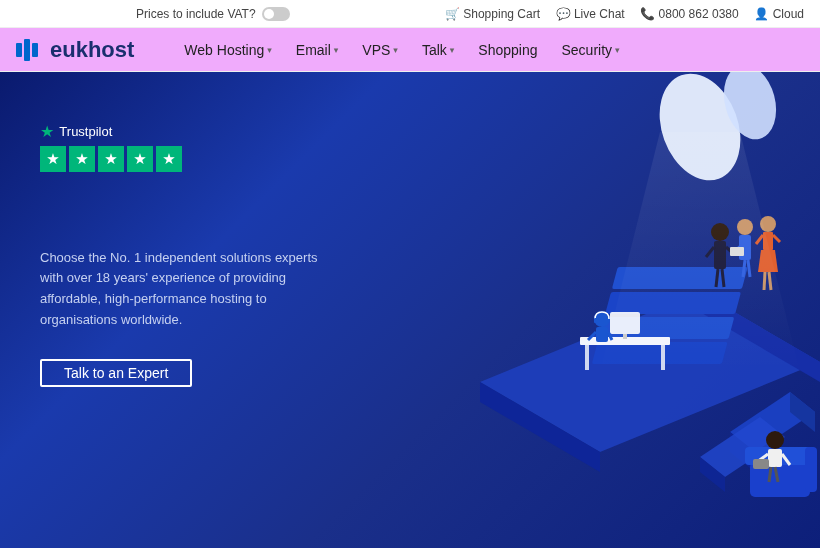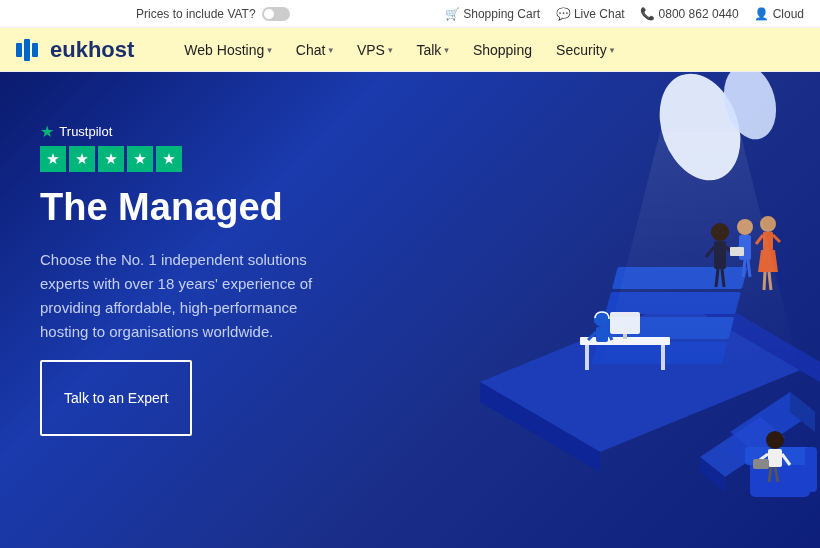--- a/index.html
+++ b/index.html
@@ -41,21 +41,21 @@
       border-radius: 50%;
       position: absolute;
       top: 2px;
       left: 2px;
     }
     .utility-bar a, .utility-bar span { color: #444; text-decoration: none; font-size: 12px; }
     .utility-bar .icon-text { display: flex; align-items: center; gap: 3px; }
 
     
     .main-nav {
-      background: #fef9c3;
+      background: #f0abfc;
       display: flex;
       align-items: center;
       padding: 0 16px;
       border-bottom: 1px solid #eee;
       height: 44px;
     }
     .logo {
       display: flex;
       align-items: center;
       gap: 6px;
@@ -134,31 +134,31 @@
     .hero-title {
       color: #fff;
       font-size: 38px;
       font-weight: bold;
       line-height: 1.15;
       margin-bottom: 18px;
     }
 
     .hero-subtitle {
       color: #c5d0f0;
-      font-size: 15px;
+      font-size: 13px;
       line-height: 1.6;
-      margin-bottom: 16px;
+      margin-bottom: 28px;
       max-width: 300px;
     }
 
     .cta-button {
       display: inline-block;
       border: 2px solid #fff;
       color: #fff;
-      padding: 28px 22px;
+      padding: 4px 22px;
       font-size: 14px;
       background: transparent;
       cursor: pointer;
       border-radius: 2px;
     }
 
     
     .figures-svg {
       position: absolute;
       top: 0;
@@ -178,21 +178,21 @@
   <div class="icon-text">
     <span>🛒</span>
     <span>Shopping Cart</span>
   </div>
   <div class="icon-text">
     <span>💬</span>
     <span>Live Chat</span>
   </div>
   <div class="icon-text">
     <span>📞</span>
-    <span>0800 862 0440</span>
+    <span>0800 862 0380</span>
   </div>
   <div class="icon-text">
     <span>👤</span>
     <span>Cloud</span>
   </div>
 </div>
 
 <nav class="main-nav">
   <div class="logo">
     <svg class="logo-icon" viewBox="0 0 28 22" fill="none">
@@ -201,21 +201,21 @@
       <rect x="16" y="4" width="6" height="14" rx="1" fill="#0066cc"></rect>
     </svg>
     <span>eukhost</span>
   </div>
   <div class="nav-items">
     <div class="nav-item">
       <span>Web Hosting</span>
       <span class="chevron">▾</span>
     </div>
     <div class="nav-item">
-      <span>Chat</span>
+      <span>Email</span>
       <span class="chevron">▾</span>
     </div>
     <div class="nav-item">
       <span>VPS</span>
       <span class="chevron">▾</span>
     </div>
     <div class="nav-item">
       <span>Talk</span>
       <span class="chevron">▾</span>
     </div>
@@ -241,21 +241,21 @@
         <div class="star-box">★</div>
         <div class="star-box">★</div>
         <div class="star-box">★</div>
         <div class="star-box">★</div>
         <div class="star-box">★</div>
       </div>
     </div>
 
     
     <h1 class="hero-title">
-      <span>The Managed</span><br>
+      <br>
     </h1>
 
     
     <p class="hero-subtitle">Choose the No. 1 independent solutions experts with over 18 years' experience of providing affordable, high-performance hosting to organisations worldwide.</p>
 
     
     <button class="cta-button">Talk to an Expert</button>
   </div>
 
   <svg class="figures-svg" viewBox="0 0 460 440" fill="none" xmlns="http://www.w3.org/2000/svg">

